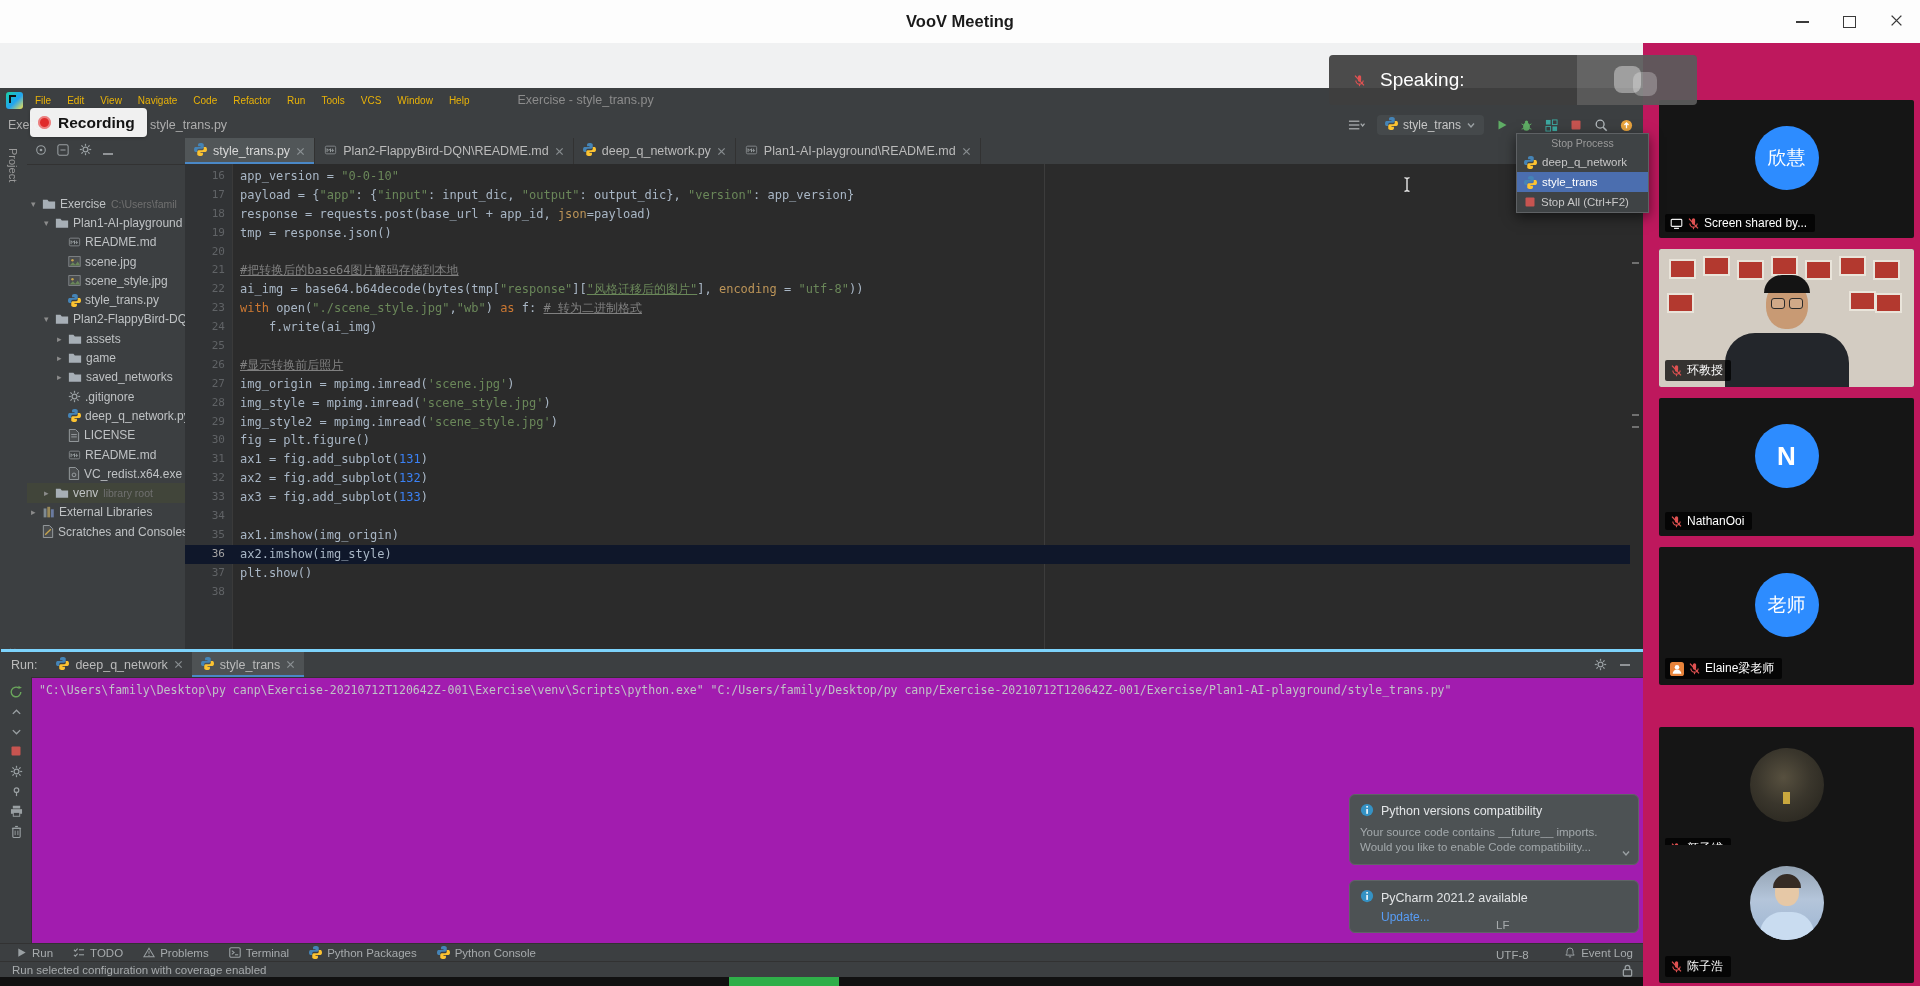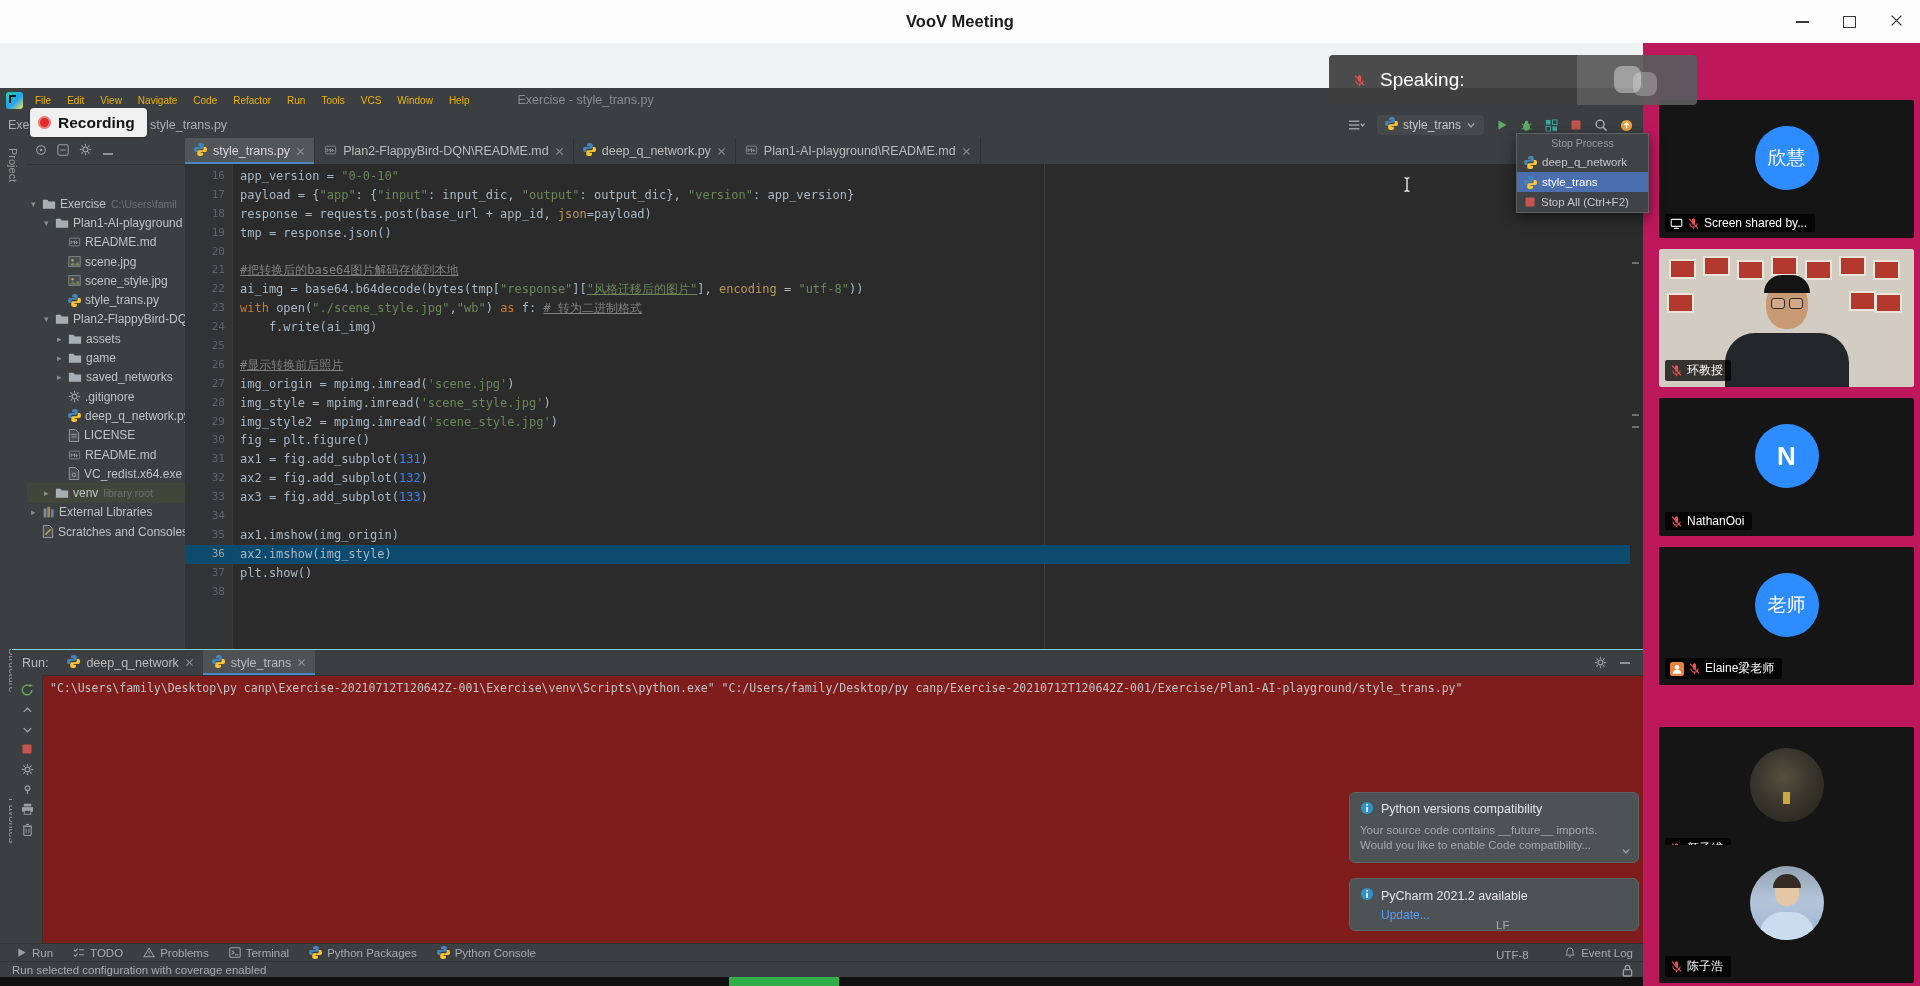--- a/index.html
+++ b/index.html
@@ -49,33 +49,33 @@
   .etab.selected{background:#515658;box-shadow:inset 0 -2px 0 #4a88c7;color:#d7d7d7;}
   .tclose{display:flex;opacity:.8;}
   
   .editor{position:absolute;left:185px;top:76px;right:0;bottom:328px;background:#2b2b2b;overflow:hidden;}
   .gutter-col{position:absolute;left:0;top:0;bottom:0;width:47px;background:#313335;border-right:1px solid #3a3a3a;}
   .margin-line{position:absolute;left:859px;top:0;bottom:0;width:1px;background:#3c3c3c;}
   .code{position:absolute;left:0;top:3px;right:13px;font-family:"DejaVu Sans Mono",monospace;font-size:12px;line-height:18.9px;}
   .cl{display:flex;height:18.9px;}
   .cl .ln{width:40px;padding-right:7px;text-align:right;color:#606366;font-size:11px;flex:none;}
   .cl .ct{padding-left:8px;white-space:pre;}
-  .cl.current{background:#0c4a6e;}
+  .cl.current{background:#0f172a;}
   .cl.current .ln{color:#a4a3a3;}
   .d{color:#a9b7c6}.s{color:#6a8759}.su{color:#6a8759;text-decoration:underline}.cu{color:#808080;text-decoration:underline}
   .k{color:#cc7832}.a{color:#bc9458}.n{color:#3b82f6}
   .smark{position:absolute;right:4px;width:7px;height:2px;background:#707070;}
   
   .stop-popup{position:absolute;left:1516px;top:45px;width:131px;background:#3f4345;border:1px solid #5e6164;box-shadow:0 4px 12px rgba(0,0,0,.55);z-index:40;}
   .sp-title{height:18px;line-height:18px;text-align:center;color:#9a9a9a;font-size:10.5px;}
   .sp-item{height:20px;display:flex;align-items:center;gap:5px;padding:0 7px;color:#c7c7c7;font-size:11.5px;white-space:nowrap;}
   .sp-item .ticon{display:flex;}
   .sp-item.selected{background:#4b6eaf;color:#fff;}
   
-  .run-panel{position:absolute;left:12px;right:0;top:561px;height:294px;background:#7f1d1d;border-top:1px solid #7dd3fc;}
+  .run-panel{position:absolute;left:1px;right:0;top:561px;height:294px;background:#a21caf;border-top:3px solid #7dd3fc;}
   .rp-header{position:absolute;top:0;left:0;right:0;height:25px;background:#3c3f41;border-bottom:1px solid #323232;display:flex;align-items:center;}
   .rp-label{padding:0 10px;color:#bbb;font-size:12.5px;}
   .rtab{display:flex;align-items:center;gap:6px;padding:0 9px;height:100%;font-size:12.5px;color:#bbb;}
   .rtab.selected{background:#4e5254;box-shadow:inset 0 -2px 0 #4a88c7;}
   .rp-icons{margin-left:auto;display:flex;gap:12px;padding-right:12px;}
   .rp-toolbar{position:absolute;left:0;top:25px;bottom:0;width:30px;background:#3c3f41;border-right:1px solid #323232;display:flex;flex-direction:column;align-items:center;gap:8px;padding-top:8px;}
   .rp-toolbar span{display:flex;}
   .console{position:absolute;left:38px;top:31px;right:6px;font-family:"DejaVu Sans Mono",monospace;font-size:11.5px;color:#bfc3c6;white-space:nowrap;overflow:hidden;}
   .notif{position:absolute;right:4px;width:268px;background:#4d5254;border:1px solid #5f6466;border-radius:6px;padding:8px 10px;color:#dfe1e3;}
   #n1{bottom:81px;}

